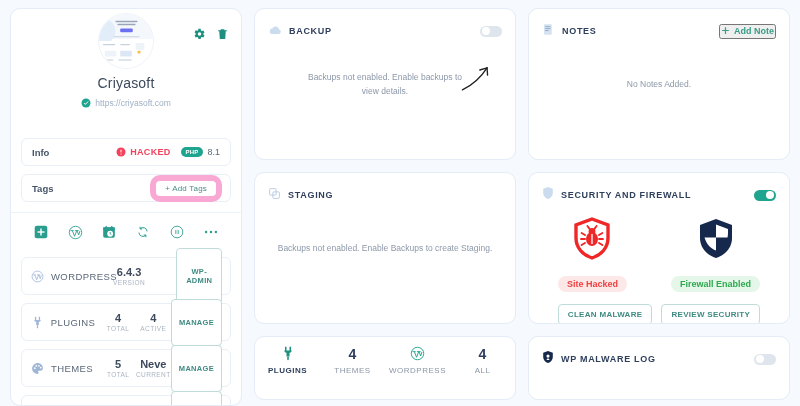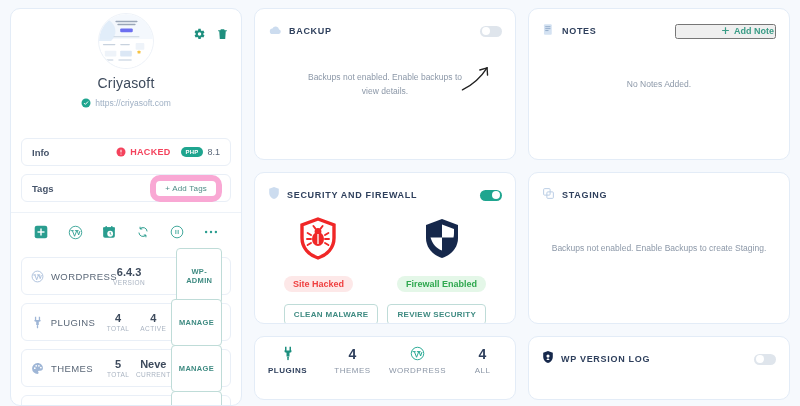--- a/index.html
+++ b/index.html
@@ -86,21 +86,21 @@
   
   .right-grid { flex: 1; display: grid; grid-template-columns: 1fr 1fr; grid-template-rows: 152px 152px auto; gap: 12px; }
   .card { background: #fff; border: 1px solid #e3ecf7; border-radius: 10px; position: relative; overflow: hidden; }
   .card-head { display: flex; align-items: center; padding: 13px 13px 0 13px; gap: 7px; }
   .card-title { font-size: 9px; font-weight: bold; color: #2e3f5c; letter-spacing: .7px; }
   .card-head-right { margin-left: auto; display: flex; align-items: center; }
   .toggle { width: 22px; height: 11px; border-radius: 7px; background: #dfe5ec; position: relative; }
   .toggle .knob { position: absolute; width: 8px; height: 8px; border-radius: 50%; background: #fff; top: 1.5px; left: 2px; }
   .toggle.on { background: #1fa58f; }
   .toggle.on .knob { left: 12px; }
-  .add-note { display: flex; align-items: center; gap: 4px; color: #3a9c86; font-size: 9px; font-weight: bold; padding-left: 44px; }
+  .add-note { display: flex; align-items: center; gap: 4px; color: #3a9c86; font-size: 9px; font-weight: bold; }
 
   .card-empty { position: absolute; left: 0; right: 0; top: 0; bottom: 0; display: flex; align-items: center; justify-content: center; }
   .empty-text { font-size: 8.5px; color: #8c98a8; text-align: center; line-height: 14px; max-width: 160px; }
   .empty-text.wide { max-width: 240px; }
   .arrow-hint { position: absolute; right: 22px; top: 52px; }
 
   
   .sec-body { display: flex; justify-content: center; gap: 44px; margin-top: 12px; }
   .sec-item { display: flex; flex-direction: column; align-items: center; gap: 8px; }
   .sec-pill { font-size: 9px; font-weight: bold; border-radius: 9px; padding: 3px 9px; }
@@ -366,20 +366,35 @@
         </span>
       </div>
       <div class="card-empty">
         <div class="empty-text">No Notes Added.</div>
       </div>
     </div>
 
     <div class="card">
       <div class="card-head">
         <span>
+          <svg width="13" height="13" viewBox="0 0 20 20" fill="none" stroke="#b9cde4" stroke-width="1.5">
+              <rect x="2.5" y="2.5" width="10" height="10" rx="1.5"></rect>
+              <rect x="7.5" y="7.5" width="10" height="10" rx="1.5"></rect>
+            </svg>
+        </span>
+        <span class="card-title">STAGING</span>
+      </div>
+      <div class="card-empty">
+        <div class="empty-text wide">Backups not enabled. Enable Backups to create Staging.</div>
+      </div>
+    </div>
+
+    <div class="card">
+      <div class="card-head">
+        <span>
           <svg width="12" height="14" viewBox="0 0 20 22" fill="#ccdcef">
               <path d="M10 1l8 3v7c0 5-3.4 8.7-8 10-4.6-1.3-8-5-8-10V4l8-3z"></path>
             </svg>
         </span>
         <span class="card-title">SECURITY AND FIREWALL</span>
         <span class="card-head-right">
           <span class="toggle on">
               <span class="knob"></span>
             </span>
         </span>
@@ -406,35 +421,20 @@
               <path d="M9.5 21.5H21v13c-5.5-2-9.6-6.6-11.5-13z" fill="#fff"></path>
             </svg>
           </span>
           <span class="sec-pill pill-firewall">Firewall Enabled</span>
         </div>
       </div>
 
       <div class="sec-buttons">
         <button class="sec-btn">CLEAN MALWARE</button>
         <button class="sec-btn">REVIEW SECURITY</button>
-      </div>
-    </div>
-
-    <div class="card">
-      <div class="card-head">
-        <span>
-          <svg width="13" height="13" viewBox="0 0 20 20" fill="none" stroke="#b9cde4" stroke-width="1.5">
-              <rect x="2.5" y="2.5" width="10" height="10" rx="1.5"></rect>
-              <rect x="7.5" y="7.5" width="10" height="10" rx="1.5"></rect>
-            </svg>
-        </span>
-        <span class="card-title">STAGING</span>
-      </div>
-      <div class="card-empty">
-        <div class="empty-text wide">Backups not enabled. Enable Backups to create Staging.</div>
       </div>
     </div>
 
     <div class="card tabs-card">
       <div class="tabs">
         <div class="tab active">
           <span class="tab-val">
             <svg width="12" height="15" viewBox="0 0 16 20" fill="#1c8f7e">
                 <path d="M4 1v5H3a3 3 0 003 3v5h4V9a3 3 0 003-3h-1V1h-2v5H6V1H4z"></path>
                 <rect x="7" y="14" width="2" height="5" rx="1"></rect>
@@ -464,21 +464,21 @@
 
     <div class="card activity-card">
       <div class="card-head">
         <span>
           <svg width="12" height="14" viewBox="0 0 20 22" fill="#16284b">
               <path d="M10 1l8 3v7c0 5-3.4 8.7-8 10-4.6-1.3-8-5-8-10V4l8-3z"></path>
               <circle cx="10" cy="9.5" r="2.6" fill="#fff"></circle>
               <path d="M7.6 16c0-1.6 1-2.6 2.4-2.6s2.4 1 2.4 2.6H7.6z" fill="#fff"></path>
             </svg>
         </span>
-        <span class="card-title">WP VERSION LOG</span>
+        <span class="card-title">WP MALWARE LOG</span>
         <span class="card-head-right">
           <span class="toggle">
               <span class="knob"></span>
             </span>
         </span>
       </div>
     </div>
 
   </div>
 </div>

